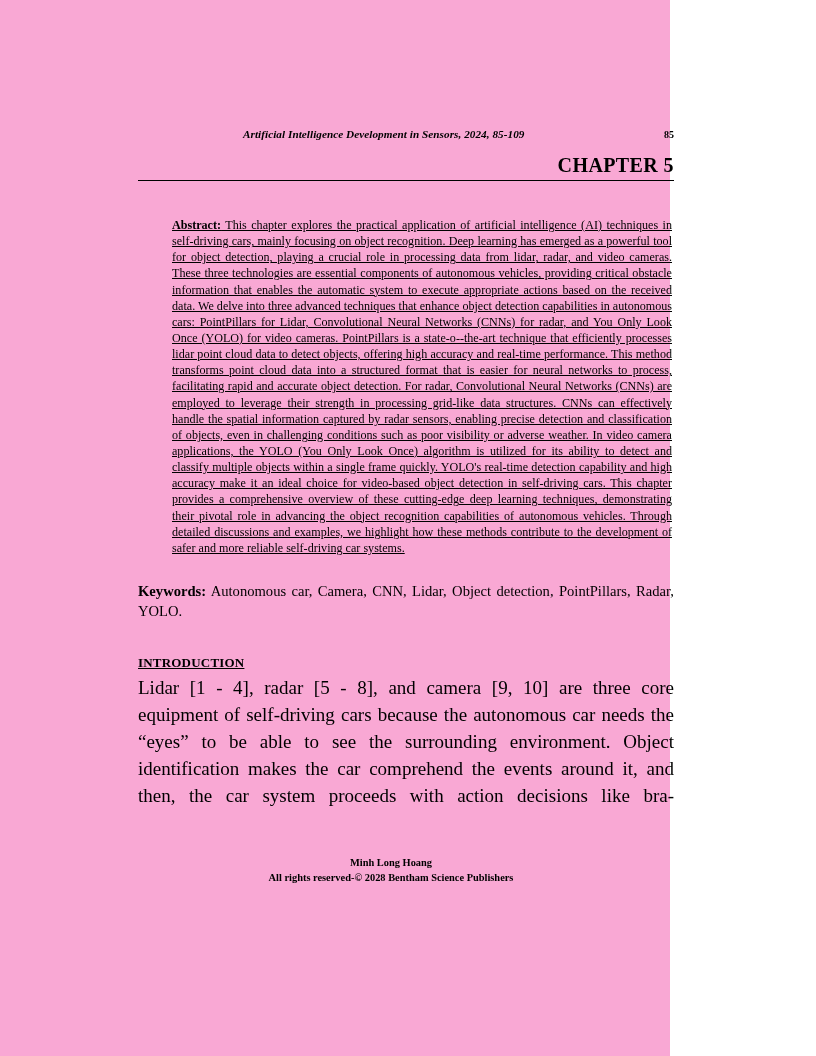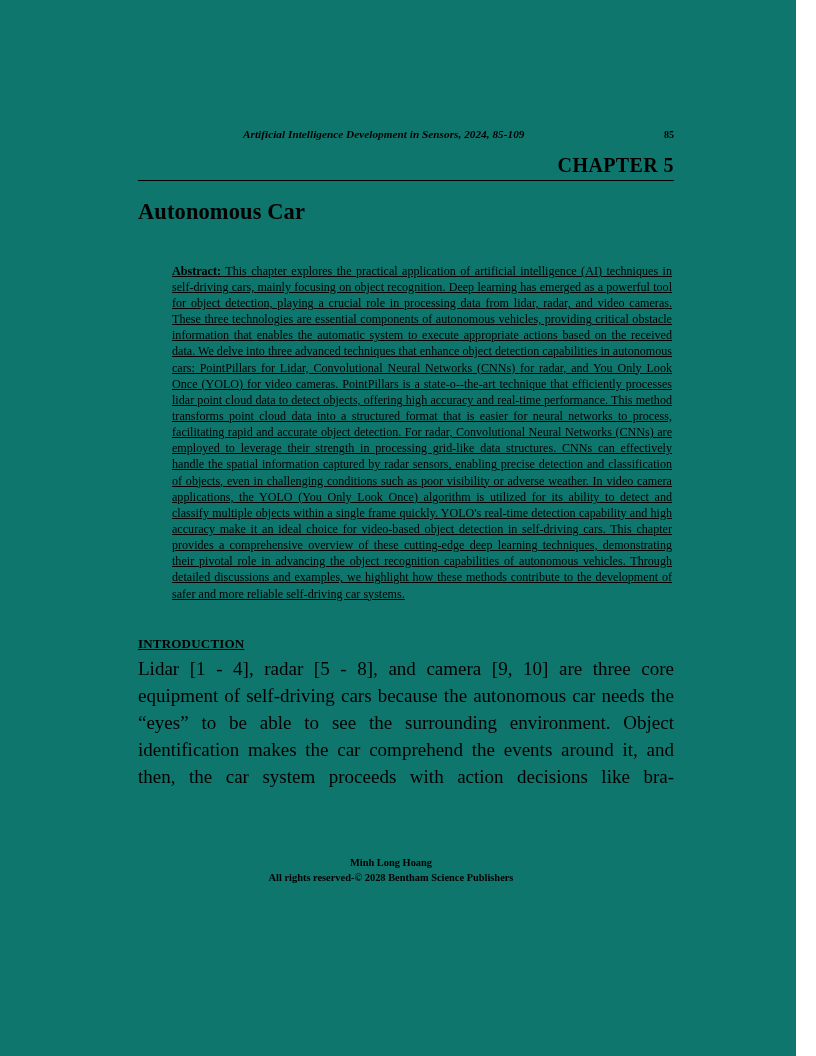--- a/index.html
+++ b/index.html
@@ -12,23 +12,23 @@
     height: 1056px;
     font-family: "Liberation Serif", serif;
     color: #000000;
     position: relative;
     overflow: hidden;
   }
   .page {
     position: absolute;
     left: 0;
     top: 0;
-    width: 796px;
+    width: 670px;
     height: 1056px;
-    background: #0f766e;
+    background: #f9a8d4;
   }
   .content {
     position: absolute;
     left: 138px;
     top: 128px;
     width: 536px;
   }
   
   .running-head {
     display: flex;
@@ -140,27 +140,29 @@
       <div>
         <span class="journal">Artificial Intelligence Development in Sensors</span><span class="journal plain">, 2024, 85-109</span>
       </div>
       <div class="pageno">85</div>
     </div>
 
     <div class="chapter-label">CHAPTER 5</div>
     <hr class="rule">
 
     <h1 class="title">
-      <span class="line2">Autonomous Car</span>
     </h1>
 
     <div class="abstract">
       <b>Abstract:</b><span> This chapter explores the practical application of artificial intelligence (AI) techniques in self-driving cars, mainly focusing on object recognition. Deep learning has emerged as a powerful tool for object detection, playing a crucial role in processing data from lidar, radar, and video cameras. These three technologies are essential components of autonomous vehicles, providing critical obstacle information that enables the automatic system to execute appropriate actions based on the received data. We delve into three advanced techniques that enhance object detection capabilities in autonomous cars: PointPillars for Lidar, Convolutional Neural Networks (CNNs) for radar, and You Only Look Once (YOLO) for video cameras. PointPillars is a state-o--the-art technique that efficiently processes lidar point cloud data to detect objects, offering high accuracy and real-time performance. This method transforms point cloud data into a structured format that is easier for neural networks to process, facilitating rapid and accurate object detection. For radar, Convolutional Neural Networks (CNNs) are employed to leverage their strength in processing grid-like data structures. CNNs can effectively handle the spatial information captured by radar sensors, enabling precise detection and classification of objects, even in challenging conditions such as poor visibility or adverse weather. In video camera applications, the YOLO (You Only Look Once) algorithm is utilized for its ability to detect and classify multiple objects within a single frame quickly. YOLO's real-time detection capability and high accuracy make it an ideal choice for video-based object detection in self-driving cars. This chapter provides a comprehensive overview of these cutting-edge deep learning techniques, demonstrating their pivotal role in advancing the object recognition capabilities of autonomous vehicles. Through detailed discussions and examples, we highlight how these methods contribute to the development of safer and more reliable self-driving car systems.</span>
     </div>
 
+    <div class="keywords">
+      <b>Keywords:</b><span> Autonomous car, Camera, CNN, Lidar, Object detection, PointPillars, Radar, YOLO.</span>
+    </div>
 
     <div class="section-head">INTRODUCTION</div>
 
     <p class="body-par">Lidar [1 - 4], radar [5 - 8], and camera [9, 10] are three core equipment of self-driving cars because the autonomous car needs the “eyes” to be able to see the surrounding environment. Object identification makes the car comprehend the events around it, and then, the car system proceeds with action decisions like bra-</p>
 
   </div>
 
   <div class="footer">
     <span>Minh Long Hoang</span>
     <span class="line2">All rights reserved-© 2028 Bentham Science Publishers</span>

